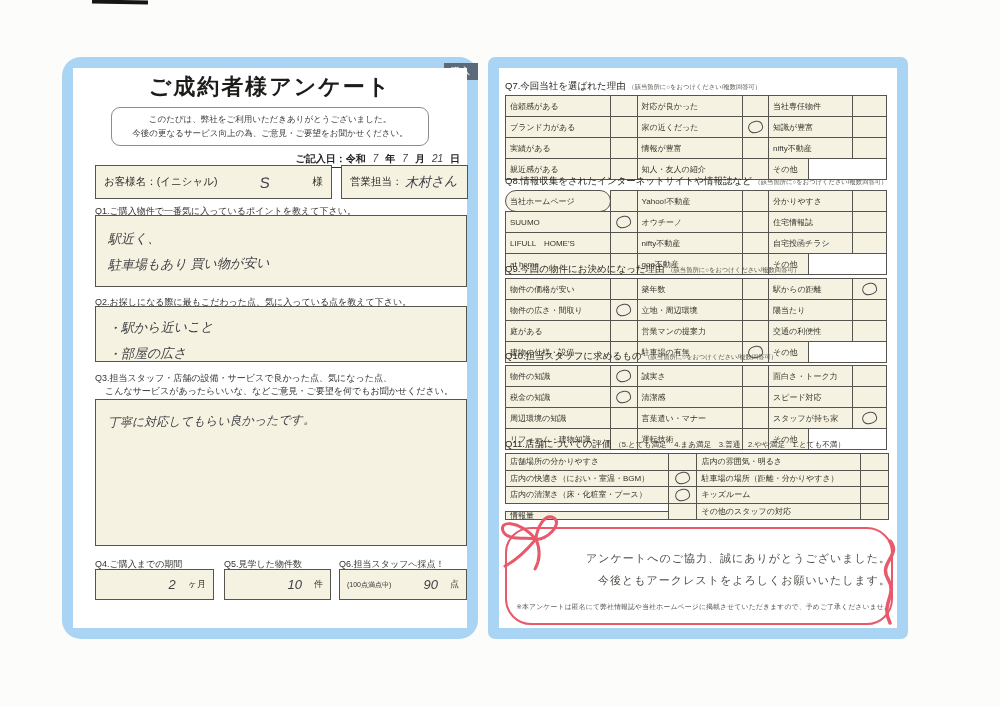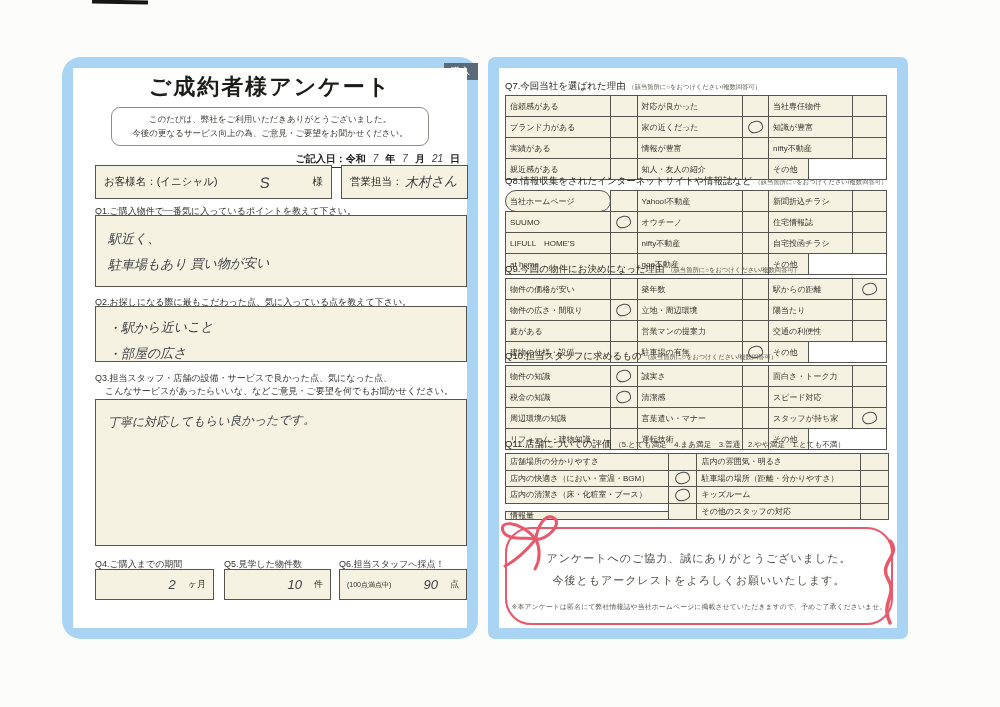--- a/index.html
+++ b/index.html
@@ -64,21 +64,21 @@
   .tcell + .tcell{margin-left:-1px;}
   .tcell.lab{padding-left:4px;}
   .tcell.mark{justify-content:center;}
   .tcell.blank{background:#ffffff;}
   .t3 .trow{height:22px;}
   .t2 .trow{height:17.5px;}
   .circle{display:inline-block;width:13px;height:10px;border:1.5px solid #4c4c52;
     border-radius:55% 45% 60% 50% / 60% 55% 45% 55%;transform:rotate(-12deg);}
 
   .thanks-box{position:absolute;left:6px;top:459px;width:388px;height:98px;box-sizing:border-box;
-    border:2.5px solid var(--ribbon);border-radius:26px;text-align:center;}
+    border:2.5px solid var(--ribbon);border-radius:26px;text-align:right;}
   .thanks-line{font-size:11px;letter-spacing:1px;color:#4e4e48;}
   .thanks-line.l1{margin-top:22px;}
   .thanks-line.l2{margin-top:7px;}
   .footnote{position:absolute;left:0;right:0;bottom:11px;font-size:6.8px;color:#55554e;letter-spacing:0.2px;}
   .bow-svg{position:absolute;left:-14px;top:-20px;}
   .curl-svg{position:absolute;right:-12px;top:10px;}
 </style>
 </head>
 <body>
 
@@ -205,21 +205,21 @@
       <div class="sec-title">
         <span>Q8.情報収集をされたインターネットサイトや情報誌など</span>
         <span class="note">（該当箇所に○をおつけください/複数回答可）</span>
       </div>
       <div class="stable t3">
           <div class="trow">
             <div class="tcell lab" style="width: 27.5%; border-radius: 11px;">当社ホームページ</div>
             <div class="tcell mark" style="width: 7%;"></div>
             <div class="tcell lab" style="width: 27.5%;">Yahoo!不動産</div>
             <div class="tcell mark" style="width: 7%;"></div>
-            <div class="tcell lab" style="width: 22%;">新聞折込チラシ</div>
+            <div class="tcell lab" style="width: 22%;">分かりやすさ</div>
             <div class="tcell mark" style="width: 9%;"></div>
           </div>
           <div class="trow">
             <div class="tcell lab" style="width: 27.5%;">SUUMO</div>
             <div class="tcell mark" style="width: 7%;">
               <span class="circle"></span>
             </div>
             <div class="tcell lab" style="width: 27.5%;">オウチーノ</div>
             <div class="tcell mark" style="width: 7%;"></div>
             <div class="tcell lab" style="width: 22%;">住宅情報誌</div>

